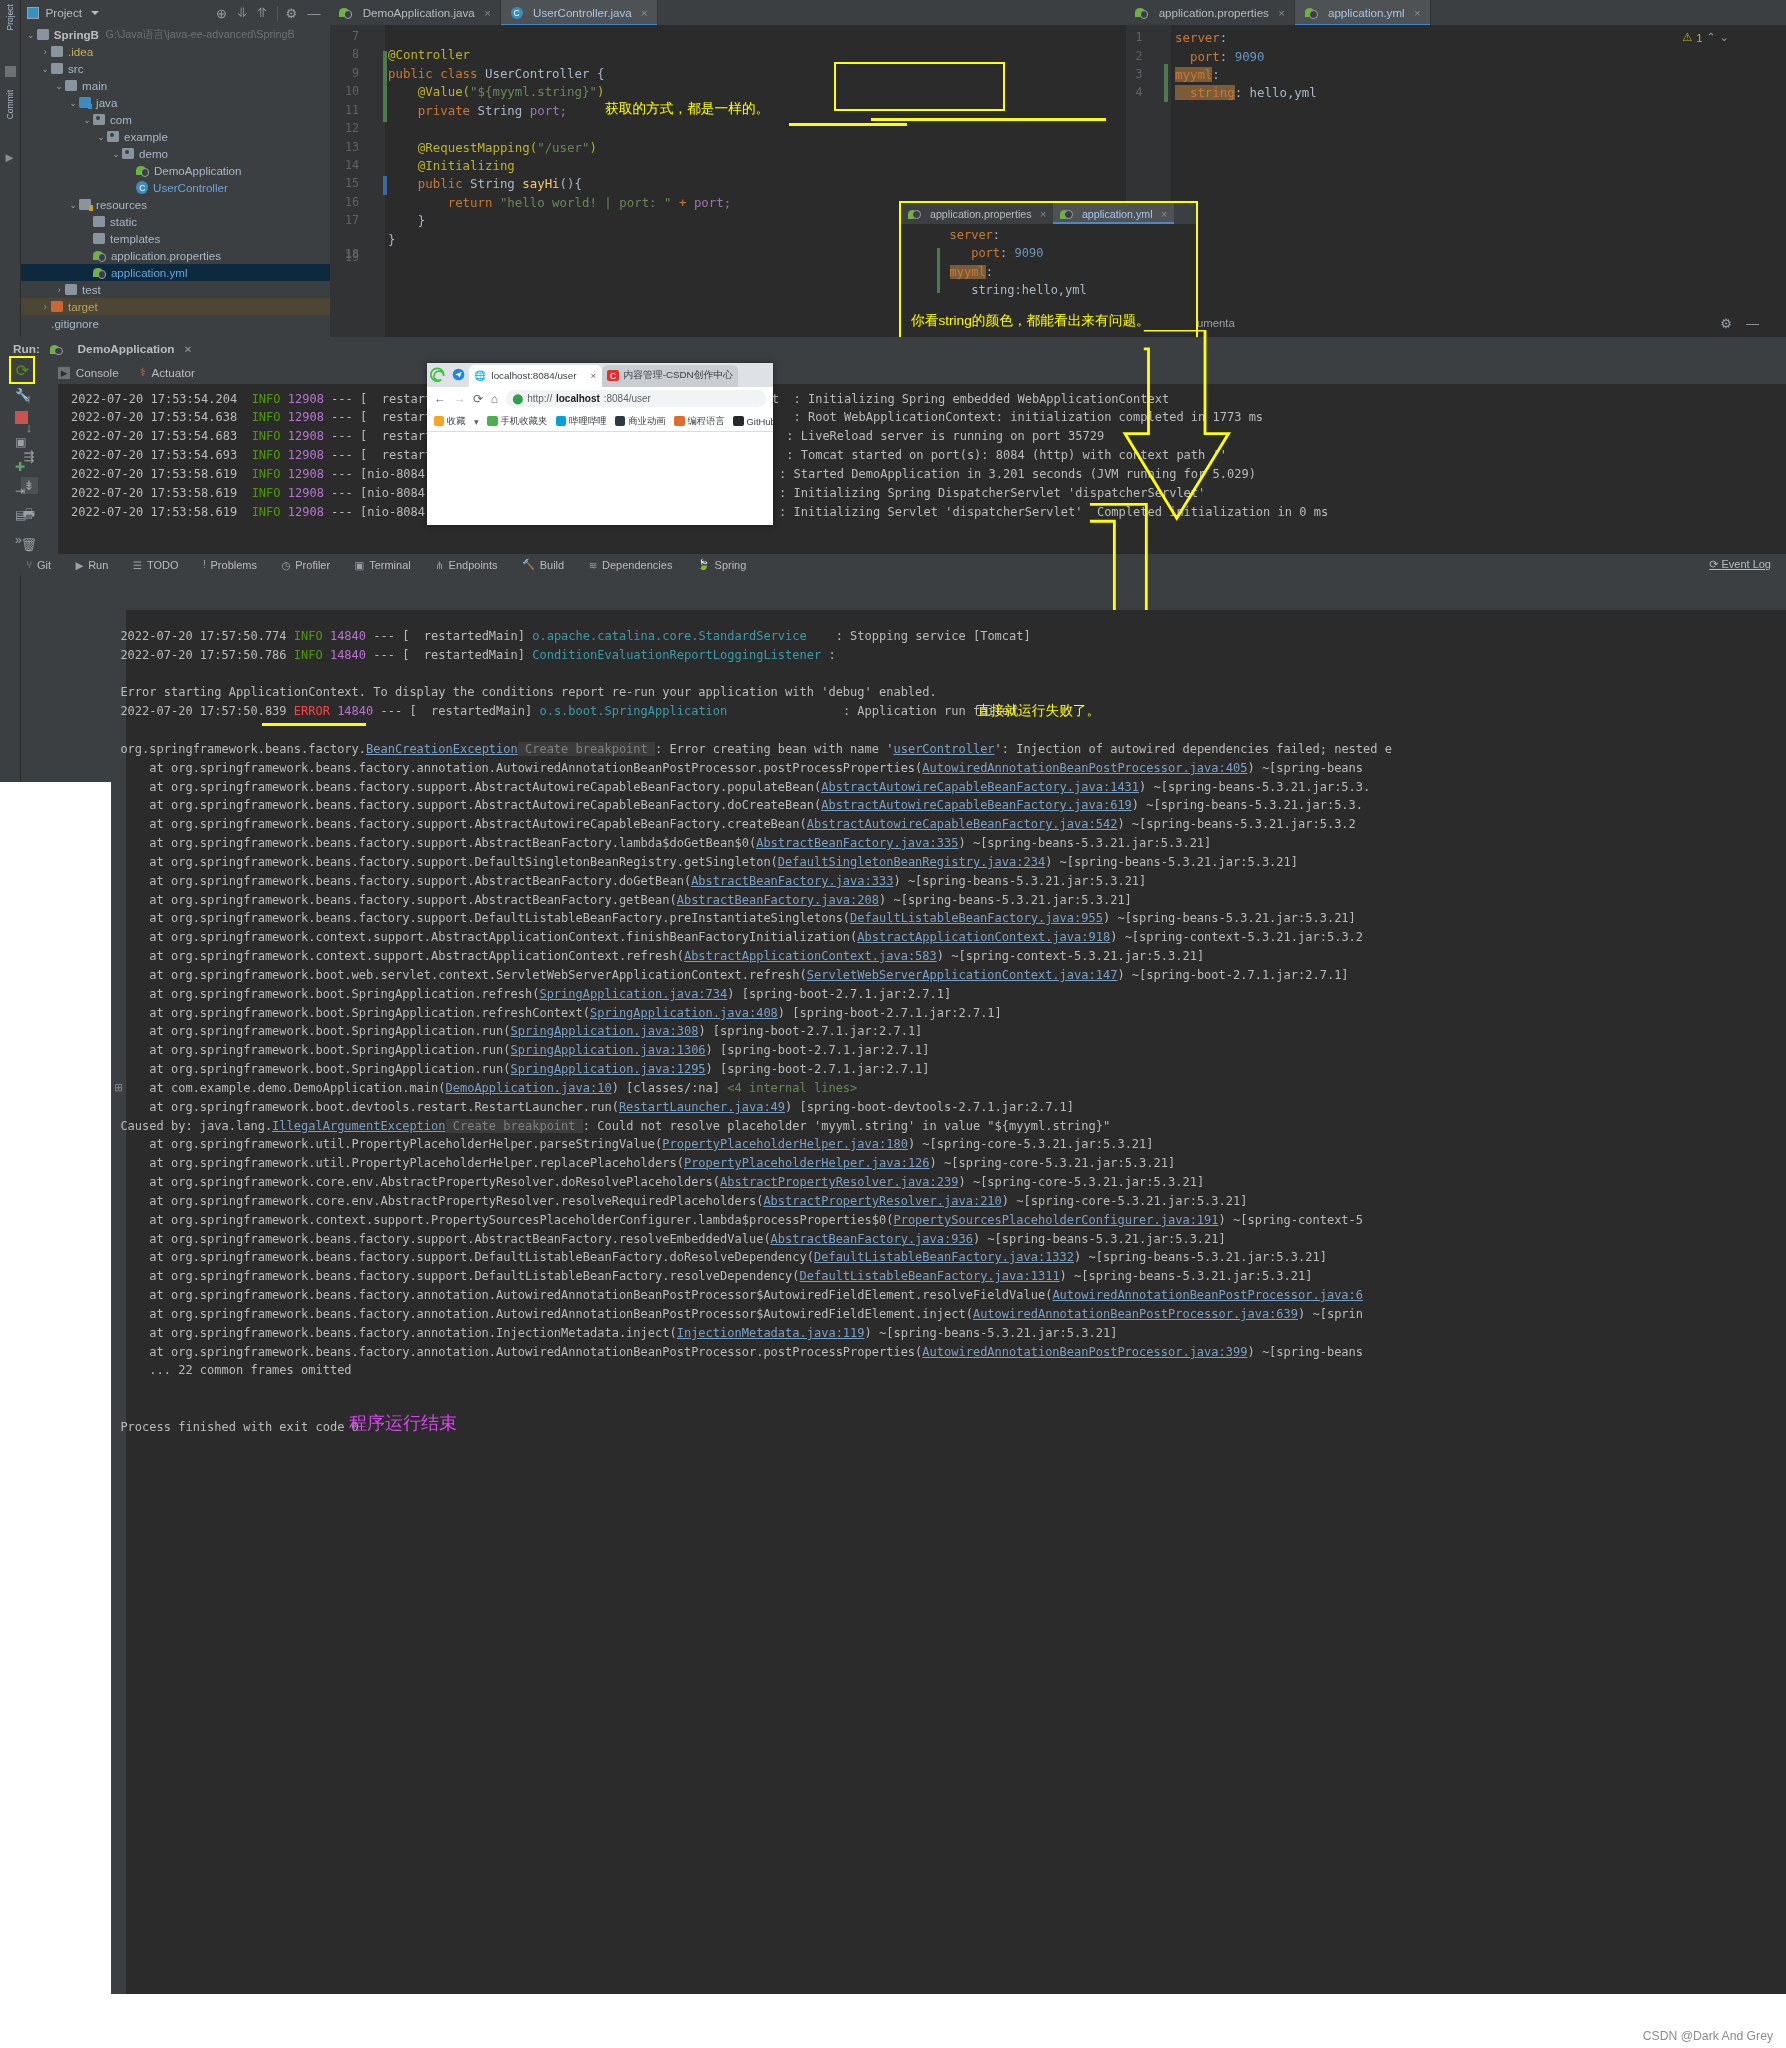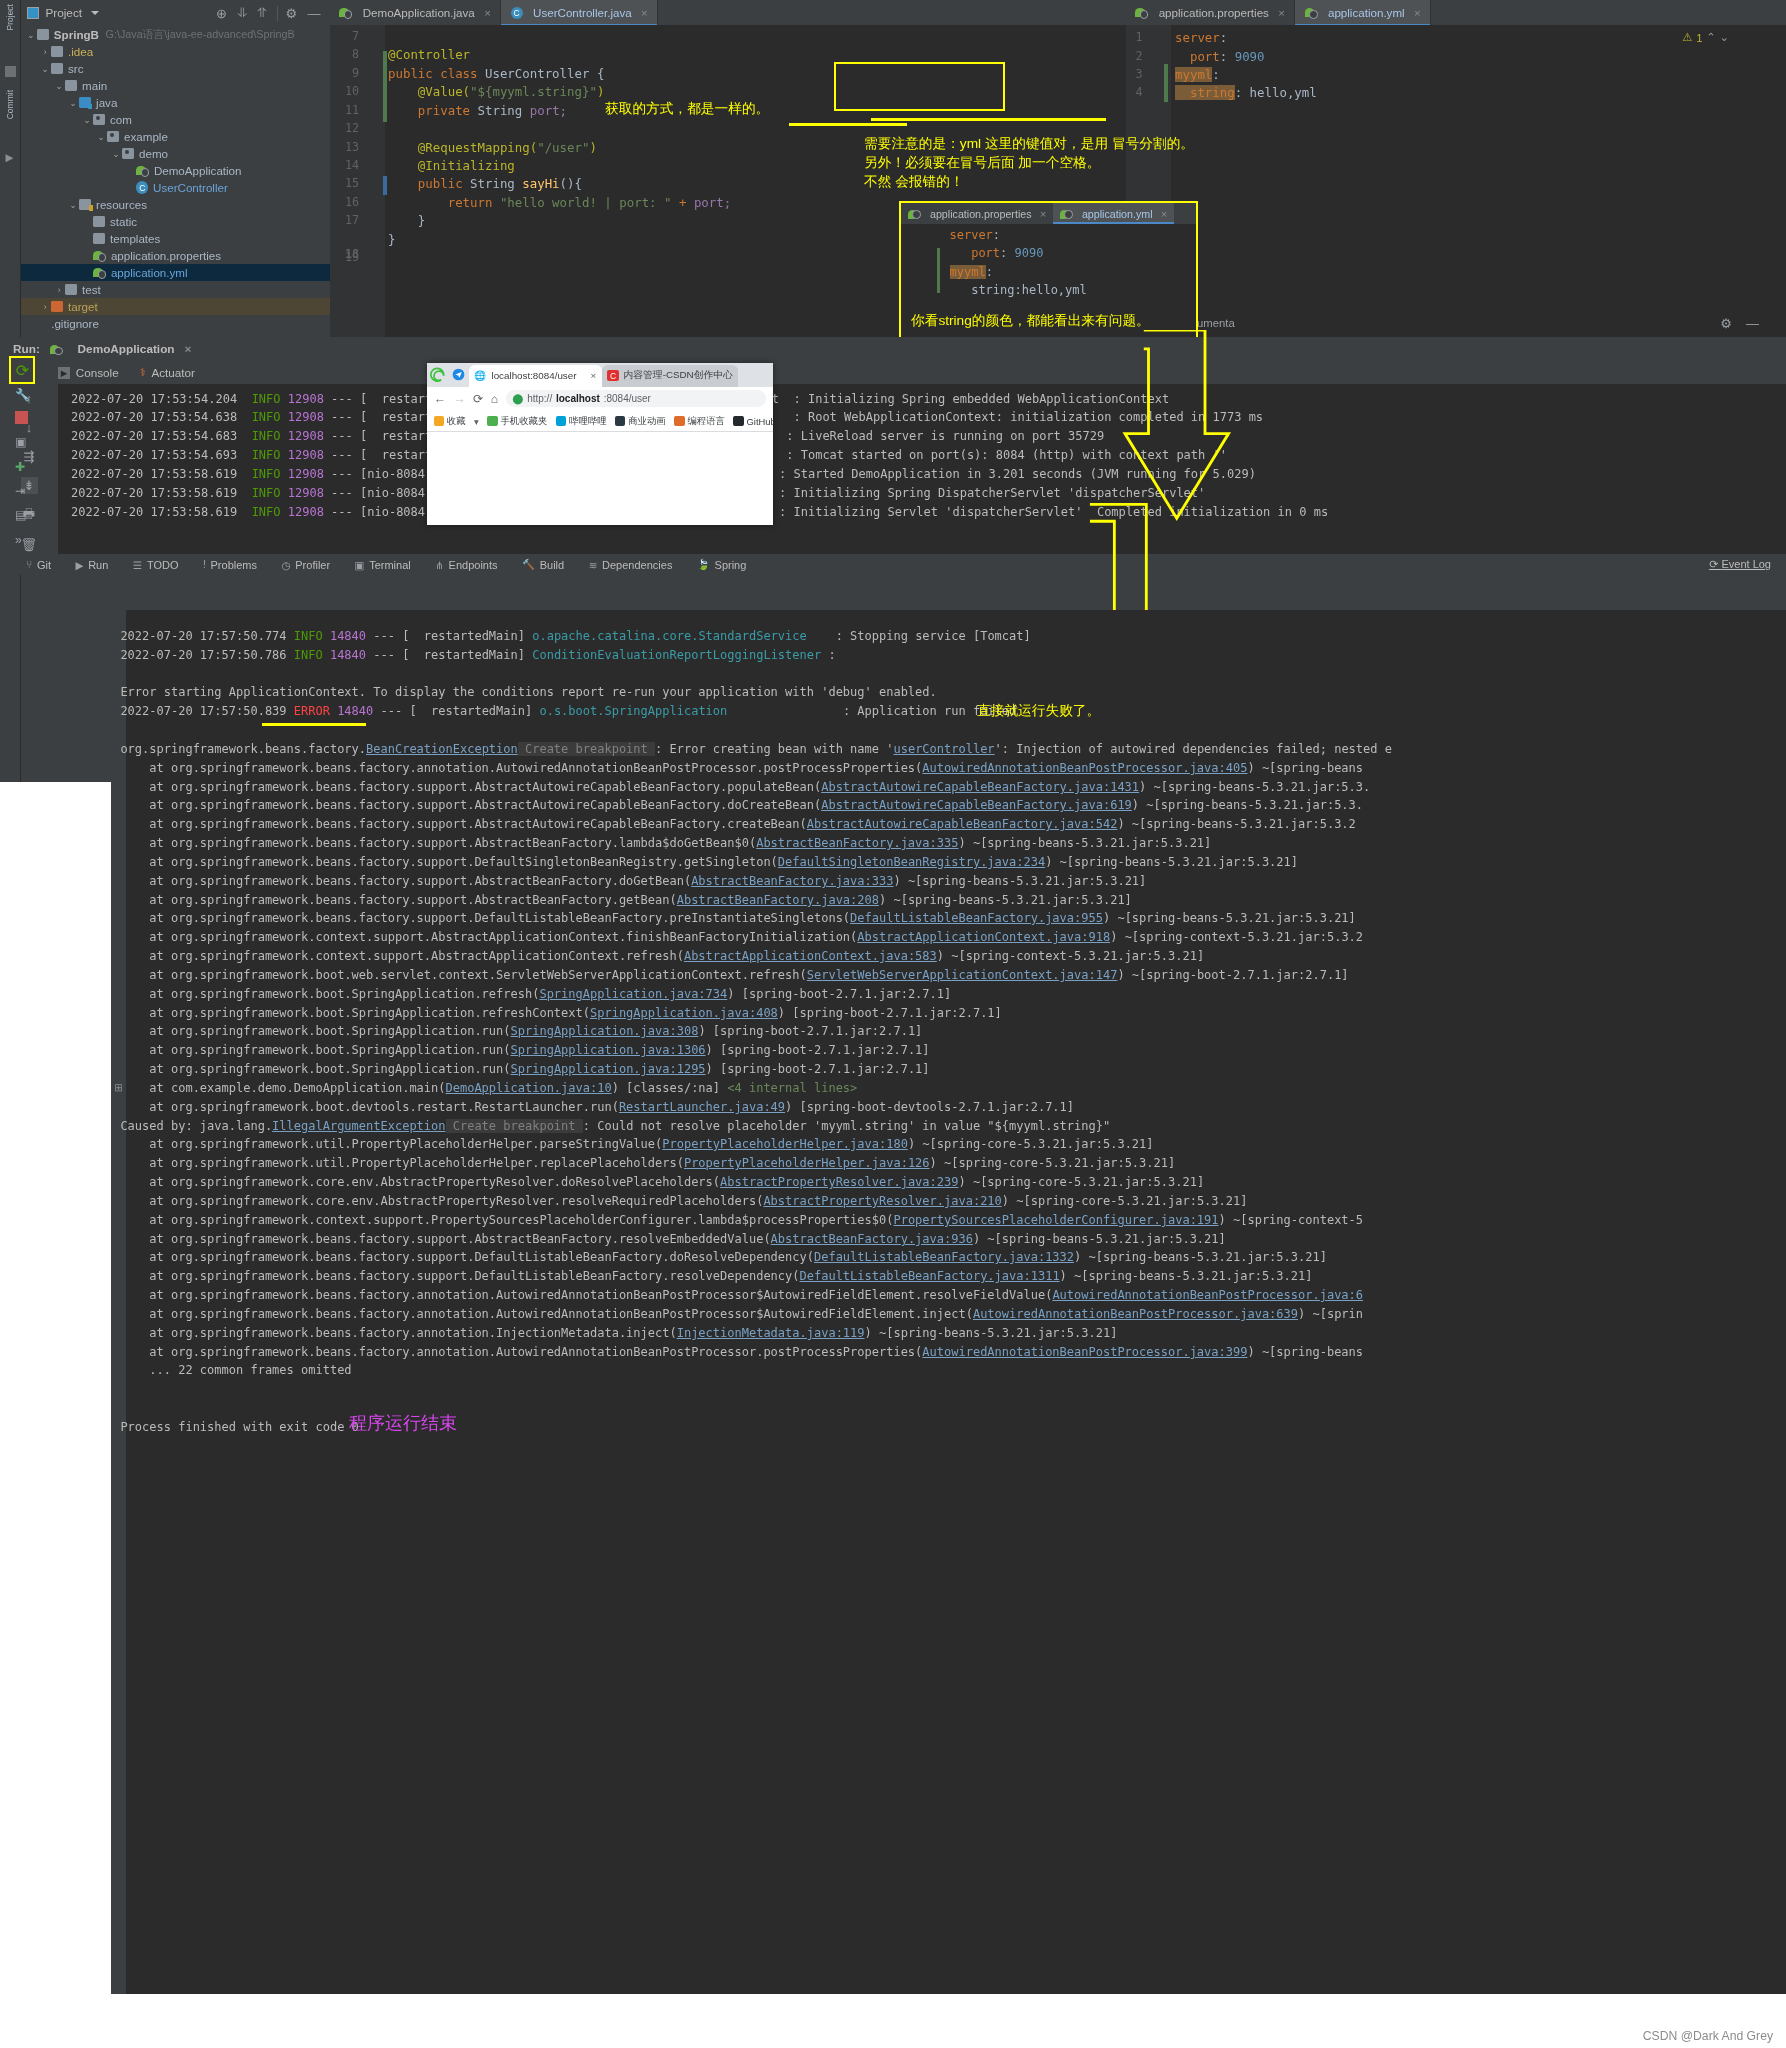--- a/index.html
+++ b/index.html
@@ -361,23 +361,20 @@
 
     <div class="doc-lbl">Documenta</div>
     <div class="edit-gear" style="position:absolute;right:55px;top:316px;color:#9aa0a6;font-size:13px;">⚙</div>
     <div style="position:absolute;right:28px;top:316px;color:#9aa0a6;font-size:13px;">—</div>
   </div>
 
   <div class="ybox" style="left:834px;top:62px;width:171px;height:49px;"></div>
 
   <div class="yanno" style="left:605px;top:99px;">获取的方式，都是一样的。</div>
 
-  <div class="yanno" style="left:864px;top:134px;">需要注意的是：yml 这里的键值对，是用 冒号分割的。
-另外！必须要在冒号后面 加一个空格。
-不然 会报错的！</div>
 
   <div id="yml-popup">
     <div class="pop-tabs" id="pop-tabs">
         <div class="pop-tab">
           <span class="spring-icon" style="width: 10.4px; height: 10.4px;"></span>
           <span>application.properties</span>
           <span style="margin-left: 3.8px; color: rgb(138, 138, 138);">×</span>
         </div>
         <div class="pop-tab active">
           <span class="spring-icon" style="width: 10.4px; height: 10.4px;"></span>

